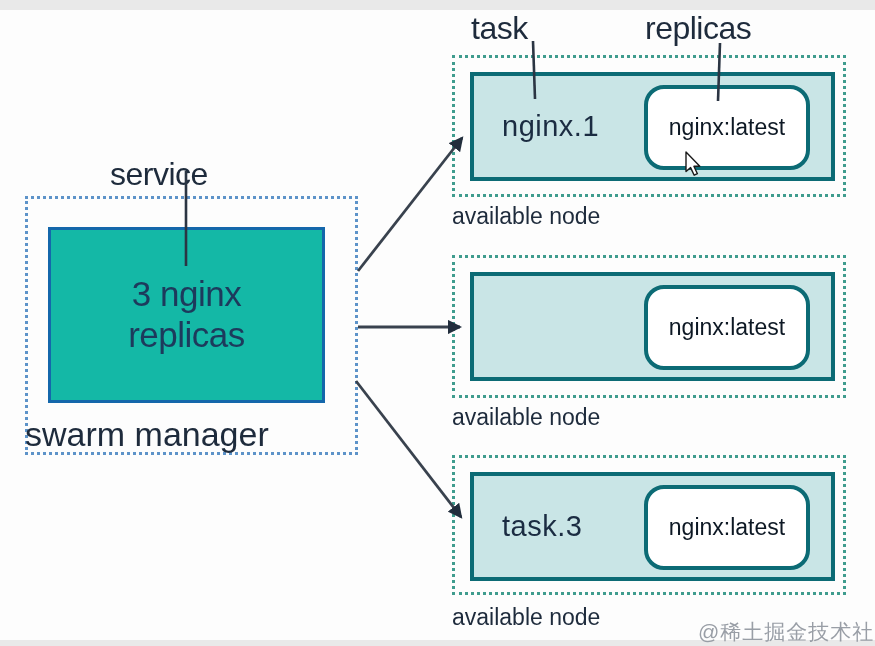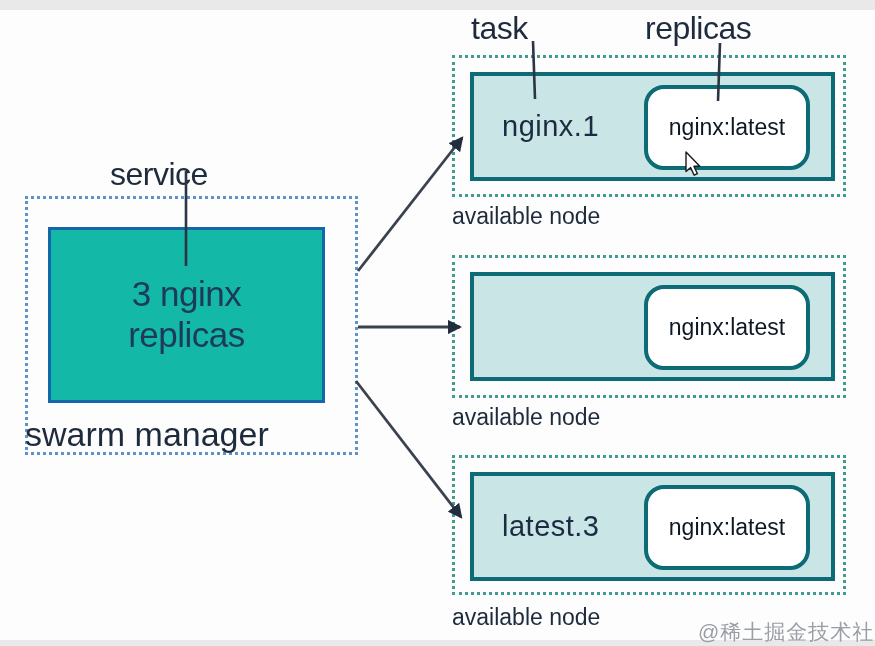--- a/index.html
+++ b/index.html
@@ -88,21 +88,21 @@
 
   <div class="node-dotted" style="top:255px;height:143px;">
     <div class="node-inner">
       <div class="container-box">nginx:latest</div>
     </div>
   </div>
   <div class="lbl mid node-caption" style="top:404px;">available node</div>
 
   <div class="node-dotted" style="top:455px;height:140px;">
     <div class="node-inner">
-      <span class="task-name">latest.3</span>
+      <span class="task-name">task.3</span>
       <div class="container-box">nginx:latest</div>
     </div>
   </div>
   <div class="lbl mid node-caption" style="top:604px;">available node</div>
 
   <svg id="overlay" width="875" height="646" viewBox="0 0 875 646">
     <defs>
       <marker id="ah" viewBox="0 0 10 10" refX="8.5" refY="5" markerWidth="5.2" markerHeight="5.2" orient="auto-start-reverse">
         <path d="M0,0 L10,5 L0,10 z" fill="#222e3d"></path>
       </marker>

